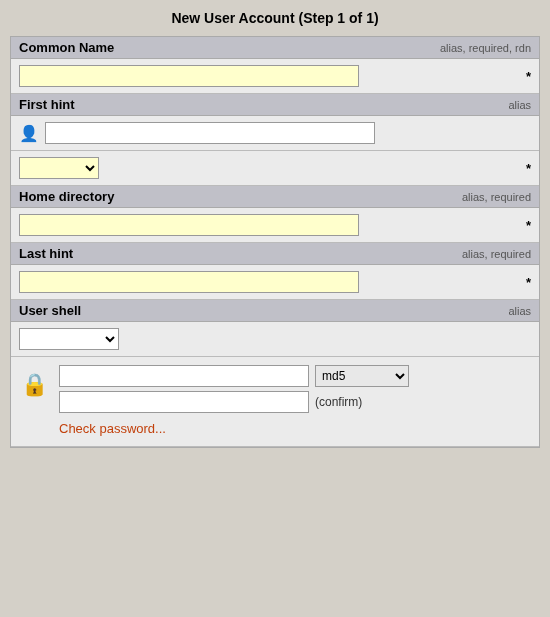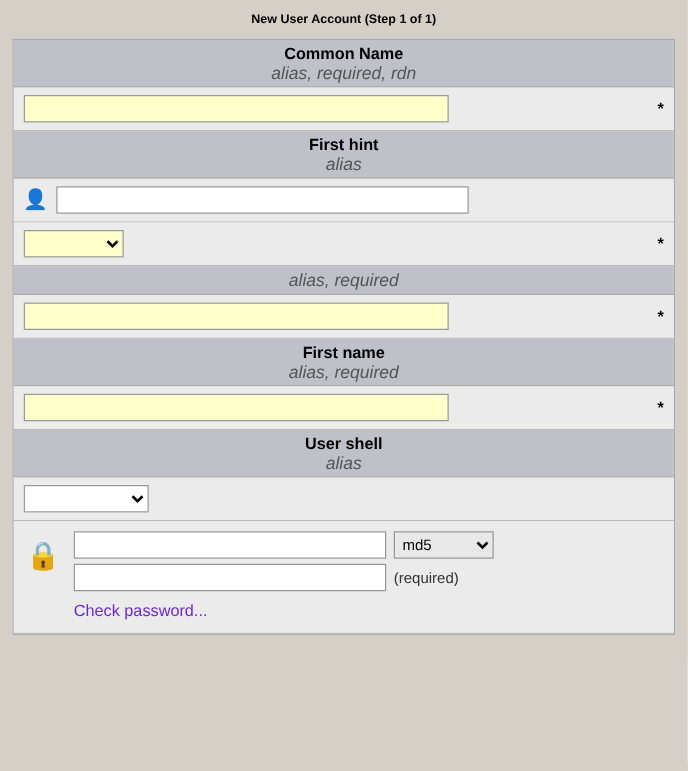--- a/index.html
+++ b/index.html
@@ -12,50 +12,48 @@
       color: #000;
     }
     .page-wrapper {
       width: 550px;
       background: #d4d0c8;
       padding: 10px 0 20px 0;
     }
     .page-title {
       text-align: center;
       font-weight: bold;
-      font-size: 10px;
+      font-size: 14px;
       margin-bottom: 10px;
       color: #000;
     }
     .form-container {
       background: #e8e8e8;
       border: 1px solid #aaa;
       margin: 0 10px;
     }
     .field-section {
       border-bottom: 1px solid #bbb;
     }
     .field-header {
       background: #c0c0c8;
       padding: 3px 8px;
       display: flex;
       justify-content: space-between;
       align-items: center;
       border-bottom: 1px solid #aaa;
-      flex-direction: column;
     }
     .field-label {
       font-weight: bold;
       font-size: 13px;
       color: #000;
     }
     .field-meta {
-      font-size: 14px;
+      font-size: 11px;
       color: #555;
-      font-style: italic;
     }
     .field-body {
       background: #ebebeb;
       padding: 6px 8px;
       display: flex;
       align-items: center;
       gap: 6px;
       position: relative;
     }
     .field-required {
@@ -94,21 +92,21 @@
     }
     select.gid-select {
       width: 80px;
       background: #ffffcc;
     }
     select.shell-select {
       width: 100px;
       background: #fff;
     }
     select.md5-select {
-      width: 80px;
+      width: 94px;
     }
     .user-icon {
       width: 20px;
       height: 20px;
       display: flex;
       align-items: center;
       justify-content: center;
       font-size: 16px;
     }
     .lock-icon {
@@ -129,21 +127,21 @@
       display: flex;
       align-items: center;
       gap: 6px;
     }
     .confirm-label {
       font-size: 12px;
       color: #333;
       white-space: nowrap;
     }
     .check-password-link {
-      color: #6d28d9;
+      color: #c2410c;
       text-decoration: none;
       font-size: 13px;
       cursor: pointer;
       margin-top: 4px;
       display: inline-block;
     }
     .password-section-body {
       background: #ebebeb;
       padding: 8px 8px 10px 8px;
       display: flex;
@@ -185,31 +183,32 @@
       <div class="field-body">
         <select class="gid-select">
           <option></option>
         </select>
         <span class="field-required">*</span>
       </div>
     </div>
 
     <div class="field-section">
       <div class="field-header">
+        <span class="field-label">Home directory</span>
         <span class="field-meta">alias, required</span>
       </div>
       <div class="field-body">
         <input type="text" class="input-wide" style="">
         <span class="field-required">*</span>
       </div>
     </div>
 
     <div class="field-section">
       <div class="field-header">
-        <span class="field-label">First name</span>
+        <span class="field-label">Last hint</span>
         <span class="field-meta">alias, required</span>
       </div>
       <div class="field-body">
         <input type="text" class="input-wide" style="">
         <span class="field-required">*</span>
       </div>
     </div>
 
     <div class="field-section">
       <div class="field-header">
@@ -228,21 +227,21 @@
         <span class="lock-icon">🔒</span>
         <div class="password-fields">
           <div class="password-row">
             <input type="password" class="input-medium no-required" style="width: 250px;">
             <select class="md5-select">
               <option>md5</option>
             </select>
           </div>
           <div class="password-row">
             <input type="password" class="input-medium no-required" style="width: 250px;">
-            <span class="confirm-label">(required)</span>
+            <span class="confirm-label">(confirm)</span>
           </div>
           <a class="check-password-link">Check password...</a>
         </div>
       </div>
     </div>
 
   </div>
 </div>
 
 </body></html>

